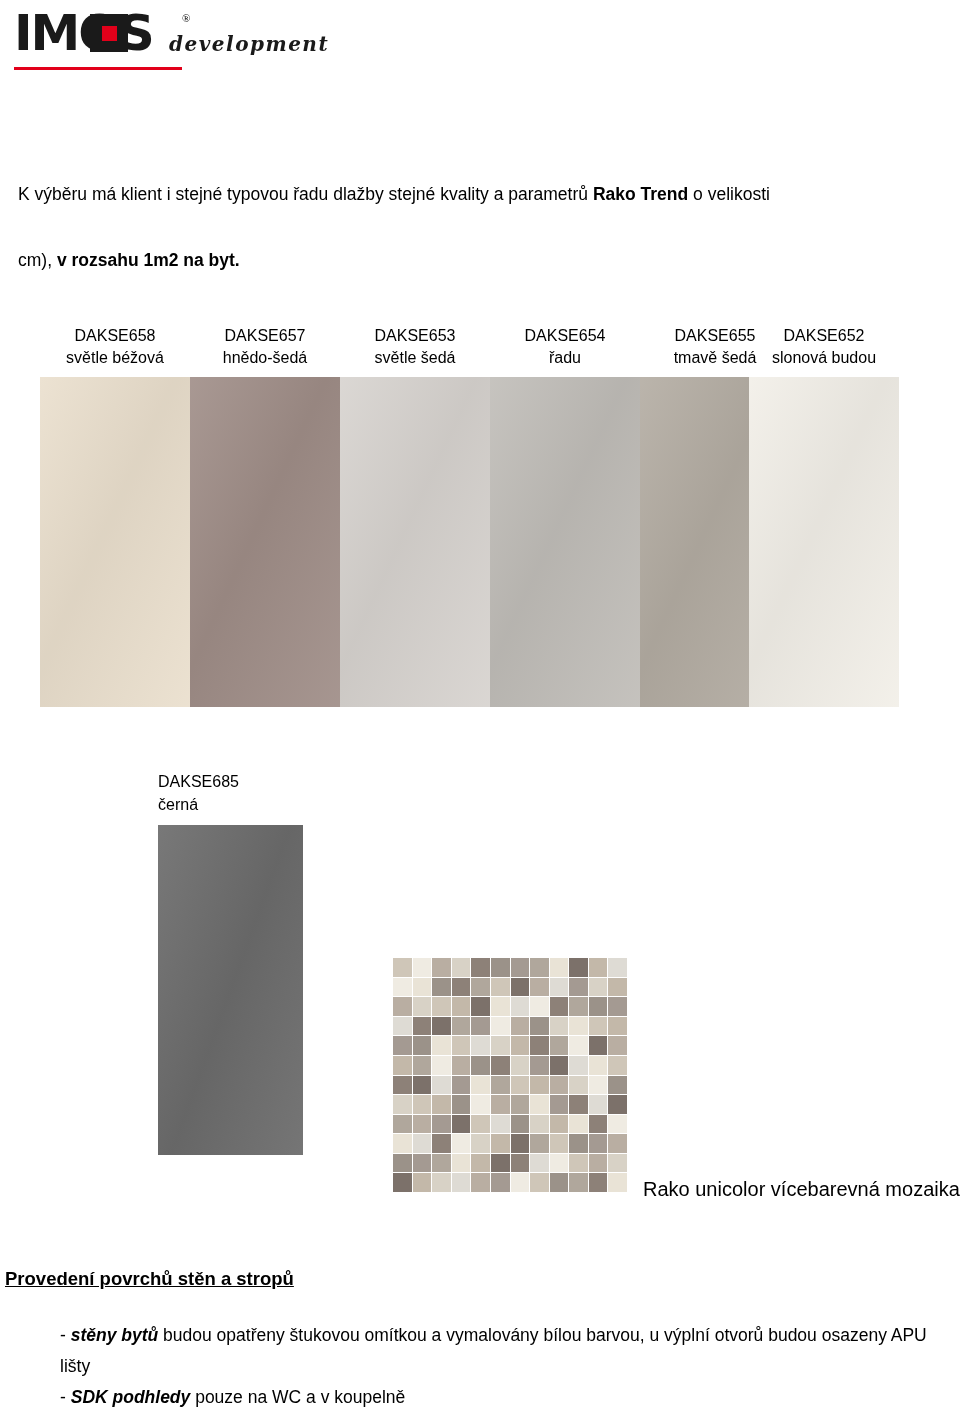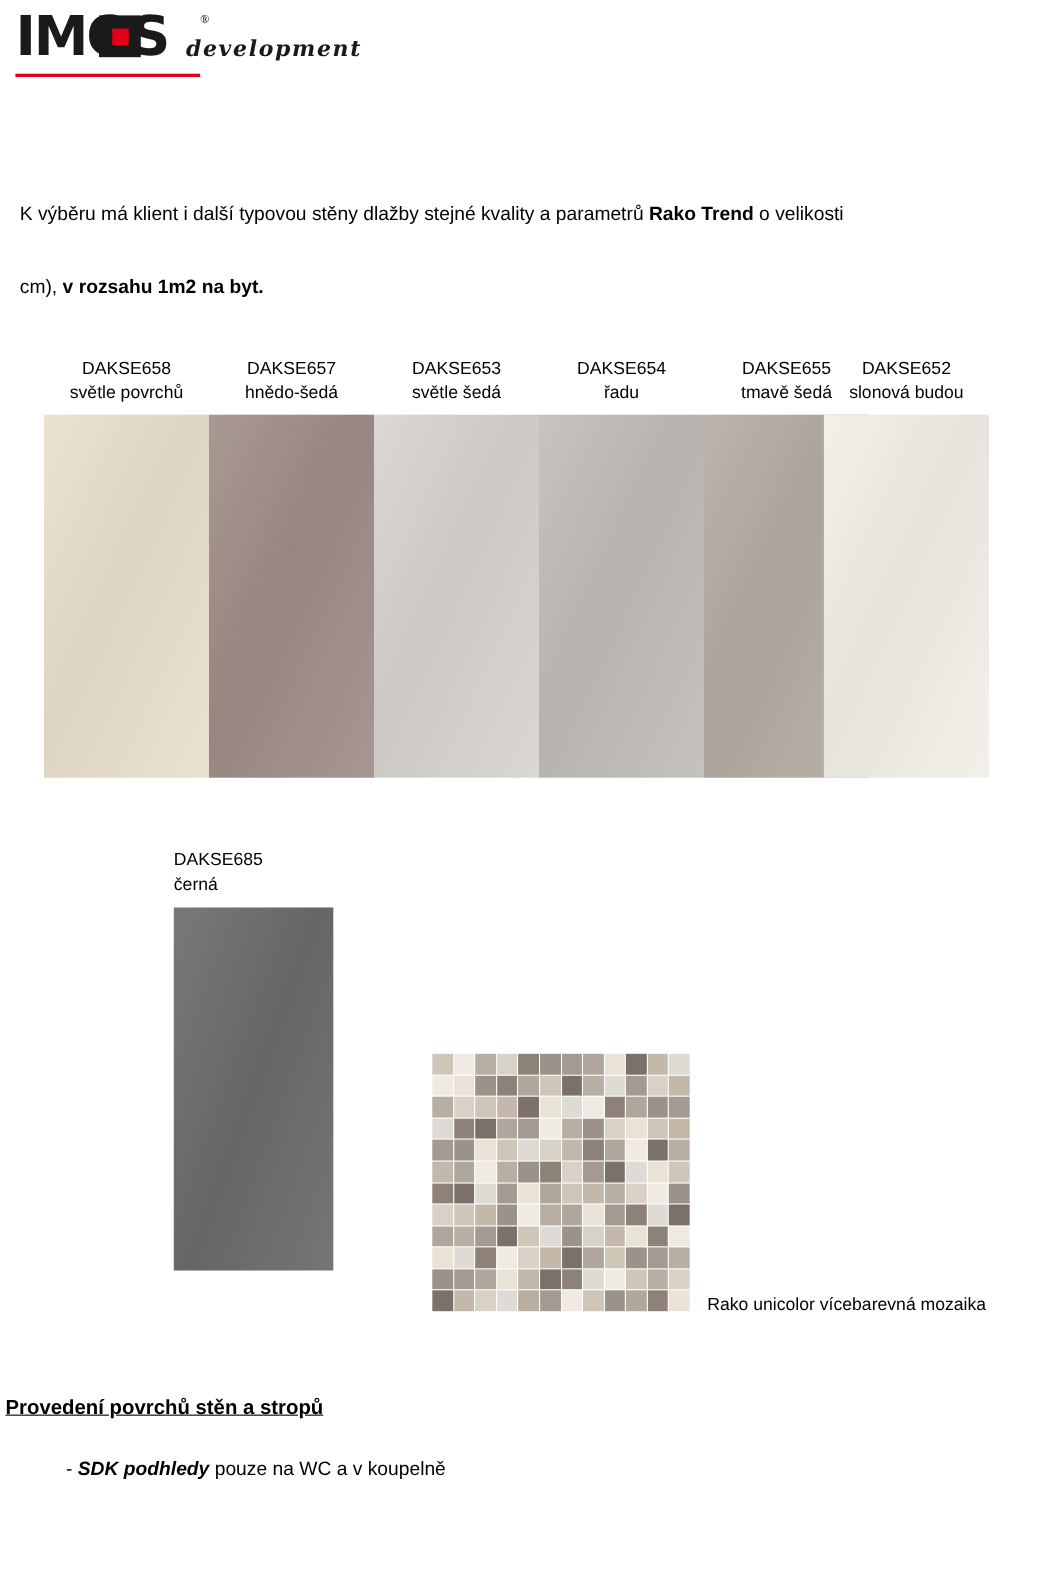--- a/index.html
+++ b/index.html
@@ -148,21 +148,21 @@
     grid-template-columns: repeat(12, 1fr);
     grid-template-rows: repeat(12, 1fr);
     gap: 1px;
     background: #ffffff;
   }
   .mosaic span { display: block; }
   .mosaic-caption {
     position: absolute;
     left: 643px;
     top: 1178px;
-    font-size: 16px;
+    font-size: 20px;
     text-align: center;
   }
 
   
   .section-heading {
     position: absolute;
     left: 5px;
     top: 1268px;
     font-size: 18.5px;
     font-weight: bold;
@@ -188,29 +188,29 @@
 <div class="logo-block">
   <div class="logo-imos">IMOS</div>
   <div class="logo-square"></div>
   <div class="logo-square-inner"></div>
   <div class="logo-reg">®</div>
   <div class="logo-development">development</div>
   <div class="logo-underline"></div>
 </div>
 
 <div class="intro">
-  <span>K výběru má klient i další typovou stěny dlažby stejné kvality a parametrů  </span><b>Rako Trend</b><span> o velikosti</span><br>
+  <span>K výběru má klient i stejné typovou řadu dlažby stejné kvality a parametrů  </span><b>Rako Trend</b><span> o velikosti</span><br>
   <br>
   <span>cm), </span><b>v rozsahu 1m2 na byt.</b>
 </div>
 
 <div class="swatch-row">
   <div class="swatch" style="left:0px">
     <div class="code">DAKSE658</div>
-    <div class="name">světle povrchů</div>
+    <div class="name">světle béžová</div>
     <div class="chip" id="chip0" style="background: linear-gradient(115deg, rgba(255, 255, 255, 0.1) 0%, rgba(0, 0, 0, 0.05) 45%, rgba(255, 255, 255, 0.08) 100%) rgb(234, 223, 205);"></div>
   </div>
   <div class="swatch" style="left:150px">
     <div class="code">DAKSE657</div>
     <div class="name">hnědo-šedá</div>
     <div class="chip" id="chip1" style="background: linear-gradient(115deg, rgba(255, 255, 255, 0.1) 0%, rgba(0, 0, 0, 0.05) 45%, rgba(255, 255, 255, 0.08) 100%) rgb(159, 141, 135);"></div>
   </div>
   <div class="swatch" style="left:300px">
     <div class="code">DAKSE653</div>
     <div class="name">světle šedá</div>
@@ -385,15 +385,19 @@
     <span style="background: rgb(141, 129, 120);"></span>
     <span style="background: rgb(233, 227, 214);"></span>
   </div>
 <div class="mosaic-caption">Rako unicolor vícebarevná mozaika</div>
 
 <div class="section-heading">Provedení povrchů stěn a stropů</div>
 
 <div class="bullets">
   <div class="row">
     <span class="dash">-</span>
+    <i>stěny bytů</i><span> budou opatřeny štukovou omítkou a vymalovány bílou  barvou, u výplní otvorů budou osazeny APU lišty</span>
+  </div>
+  <div class="row">
+    <span class="dash">-</span>
     <i>SDK podhledy</i><span> pouze na WC a v koupelně</span>
   </div>
 </div>
 
 </body></html>

